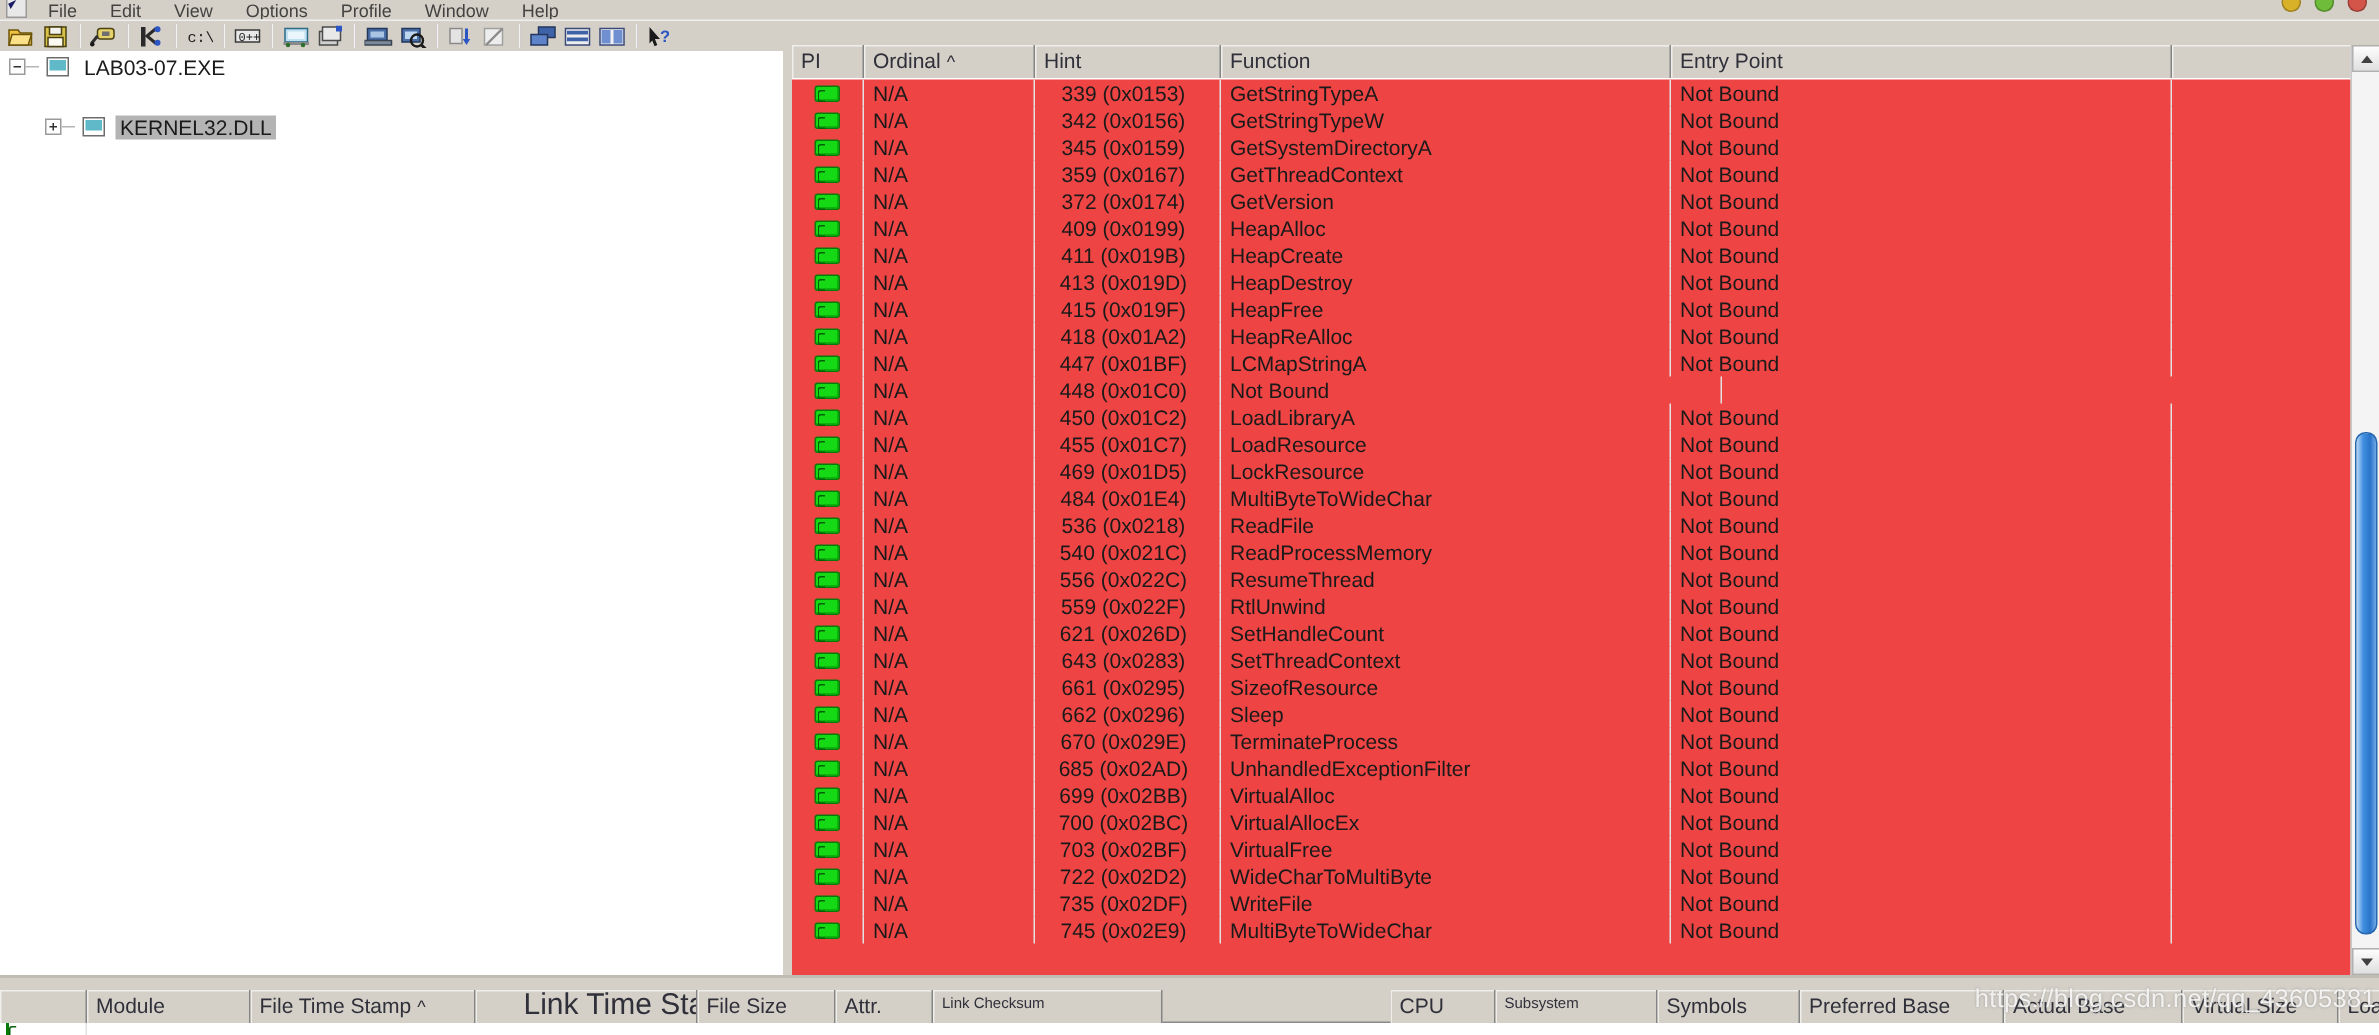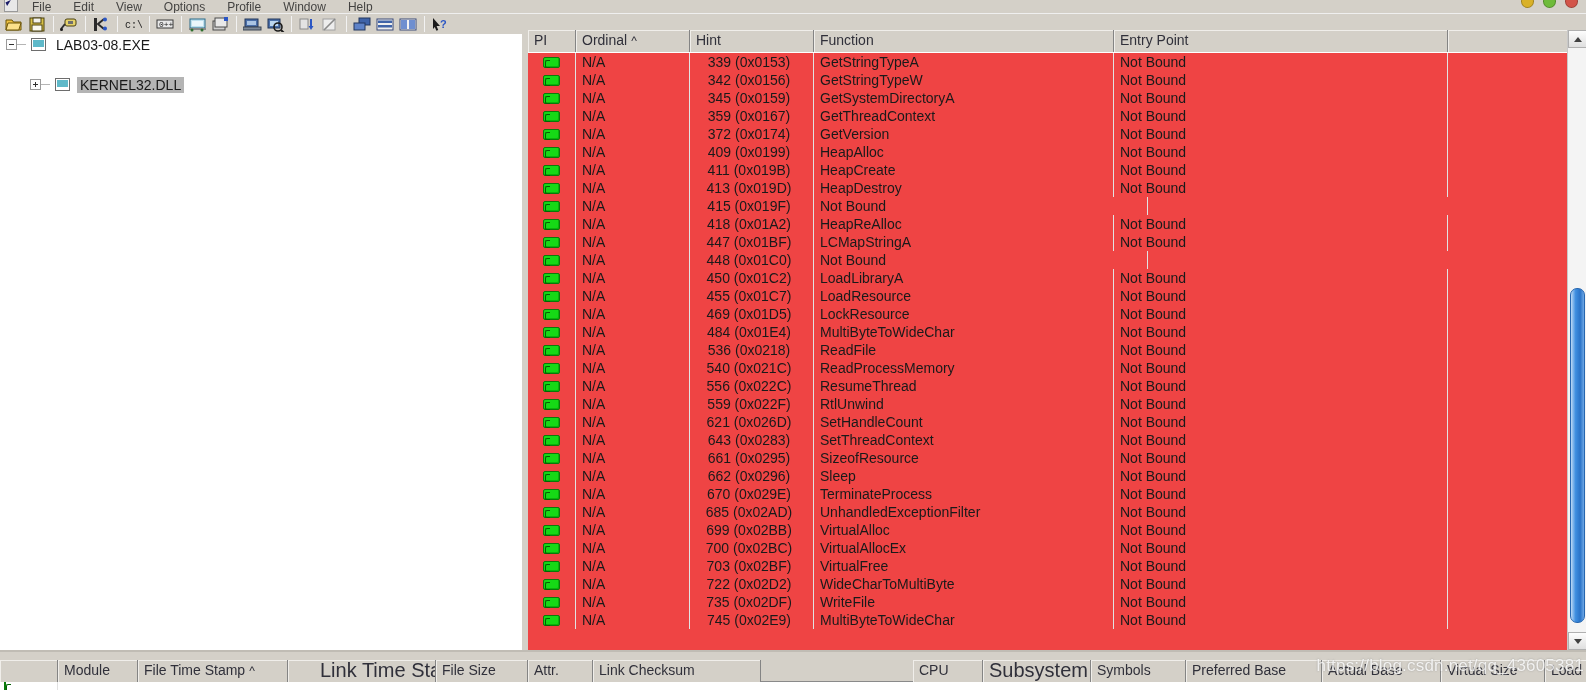--- a/index.html
+++ b/index.html
@@ -408,21 +408,21 @@
         <text x="9" y="11" font-size="11" font-weight="bold" fill="#2b56c4">?</text>
       </svg>
     </div>
   </div>
 
   <div class="tree-panel">
     <div class="tree-row lvl0">
       <span class="expander"></span>
       <span class="dash"></span>
       <span class="mod-icon"></span>
-      <span class="tree-label">LAB03-08.EXE</span>
+      <span class="tree-label">LAB03-07.EXE</span>
     </div>
     <div class="tree-row lvl1">
       <span class="expander plus"></span>
       <span class="dash"></span>
       <span class="mod-icon"></span>
       <span class="tree-label selected">KERNEL32.DLL</span>
     </div>
   </div>
 
   <div class="list-panel">
@@ -515,20 +515,21 @@
             <div class="cell w-func">HeapDestroy</div>
             <div class="cell w-ep">Not Bound</div>
             <div class="cell w-tail"></div>
           </div>
           <div class="row">
             <div class="cell c-pi w-pi">
               <span class="pi-chip"></span>
             </div>
             <div class="cell w-ord">N/A</div>
             <div class="cell w-hint c-hint">415 (0x019F)</div>
+            <div class="cell w-func">HeapFree</div>
             <div class="cell w-ep">Not Bound</div>
             <div class="cell w-tail"></div>
           </div>
           <div class="row">
             <div class="cell c-pi w-pi">
               <span class="pi-chip"></span>
             </div>
             <div class="cell w-ord">N/A</div>
             <div class="cell w-hint c-hint">418 (0x01A2)</div>
             <div class="cell w-func">HeapReAlloc</div>
@@ -767,29 +768,29 @@
     </div>
     <div class="vs-btn down">
         <span class="vs-arrow d"></span>
       </div>
   </div>
 
   <div class="bottom-panel">
     <div class="bp-top-edge"></div>
     <div class="bp-hdr" id="bp-hdr">
         <div class="hdr-cell" style="width: 58px; font-size: 14px;"><span></span></div>
-        <div class="hdr-cell" style="width: 80px; font-size: 14px;"><span>Module</span></div>
+        <div class="hdr-cell" style="width: 109px; font-size: 14px;"><span>Module</span></div>
         <div class="hdr-cell" style="width: 150px; font-size: 14px;"><span>File Time Stamp</span><span class="caret">^</span></div>
         <div class="hdr-cell" style="width: 148px; font-size: 20px; padding-left: 32px;"><span>Link Time Stamp</span></div>
         <div class="hdr-cell" style="width: 92px; font-size: 14px;"><span>File Size</span></div>
         <div class="hdr-cell" style="width: 65px; font-size: 14px;"><span>Attr.</span></div>
-        <div class="hdr-cell" style="width: 168px; font-size: 14px;"><span>Link Checksum</span></div>
+        <div class="hdr-cell" style="width: 153px; font-size: 10px;"><span>Link Checksum</span></div>
         <div class="hdr-cell" style="width: 152px; font-size: 14px; margin-top: 48px;"><span>Real Checksum</span></div>
         <div class="hdr-cell" style="width: 70px; font-size: 14px;"><span>CPU</span></div>
-        <div class="hdr-cell" style="width: 108px; font-size: 20px;"><span>Subsystem</span></div>
+        <div class="hdr-cell" style="width: 108px; font-size: 10px;"><span>Subsystem</span></div>
         <div class="hdr-cell" style="width: 95px; font-size: 14px;"><span>Symbols</span></div>
         <div class="hdr-cell" style="width: 136px; font-size: 14px;"><span>Preferred Base</span></div>
         <div class="hdr-cell" style="width: 119px; font-size: 14px;"><span>Actual Base</span></div>
         <div class="hdr-cell" style="width: 104px; font-size: 14px;"><span>Virtual Size</span></div>
         <div class="hdr-cell" style="width: 90px; font-size: 14px;"><span>Load Order</span></div>
       </div>
     <div class="bp-rows">
       <div class="bp-row">
         <div class="bp-cell c-pi2" style="width:58px"><span class="pi-chip"></span></div>
       </div>

